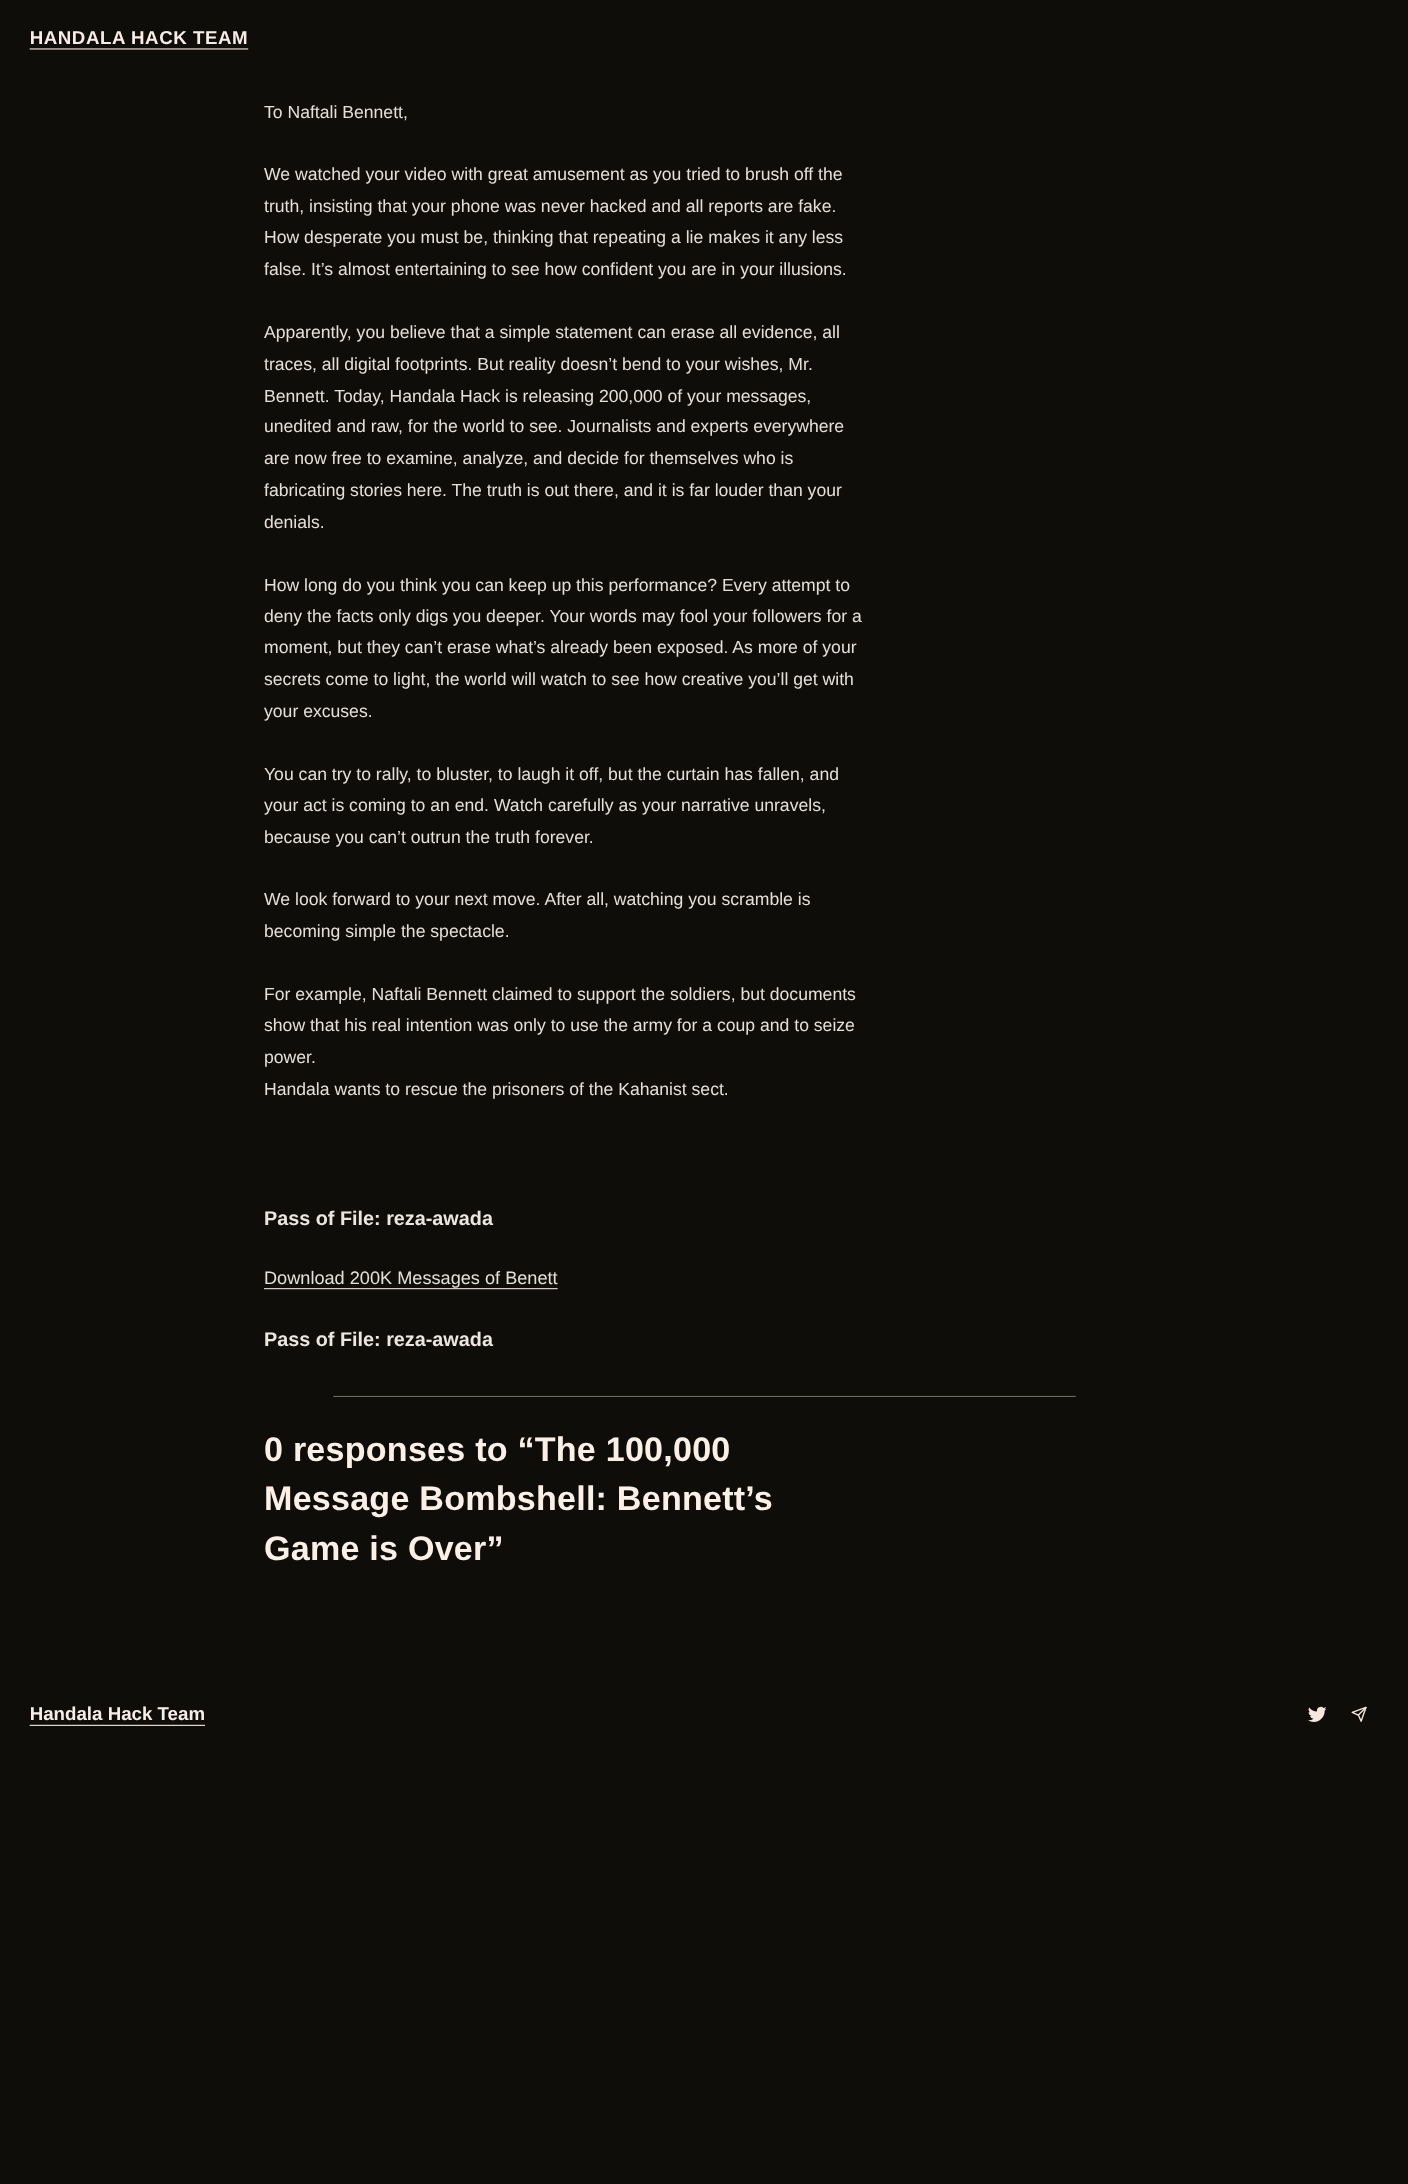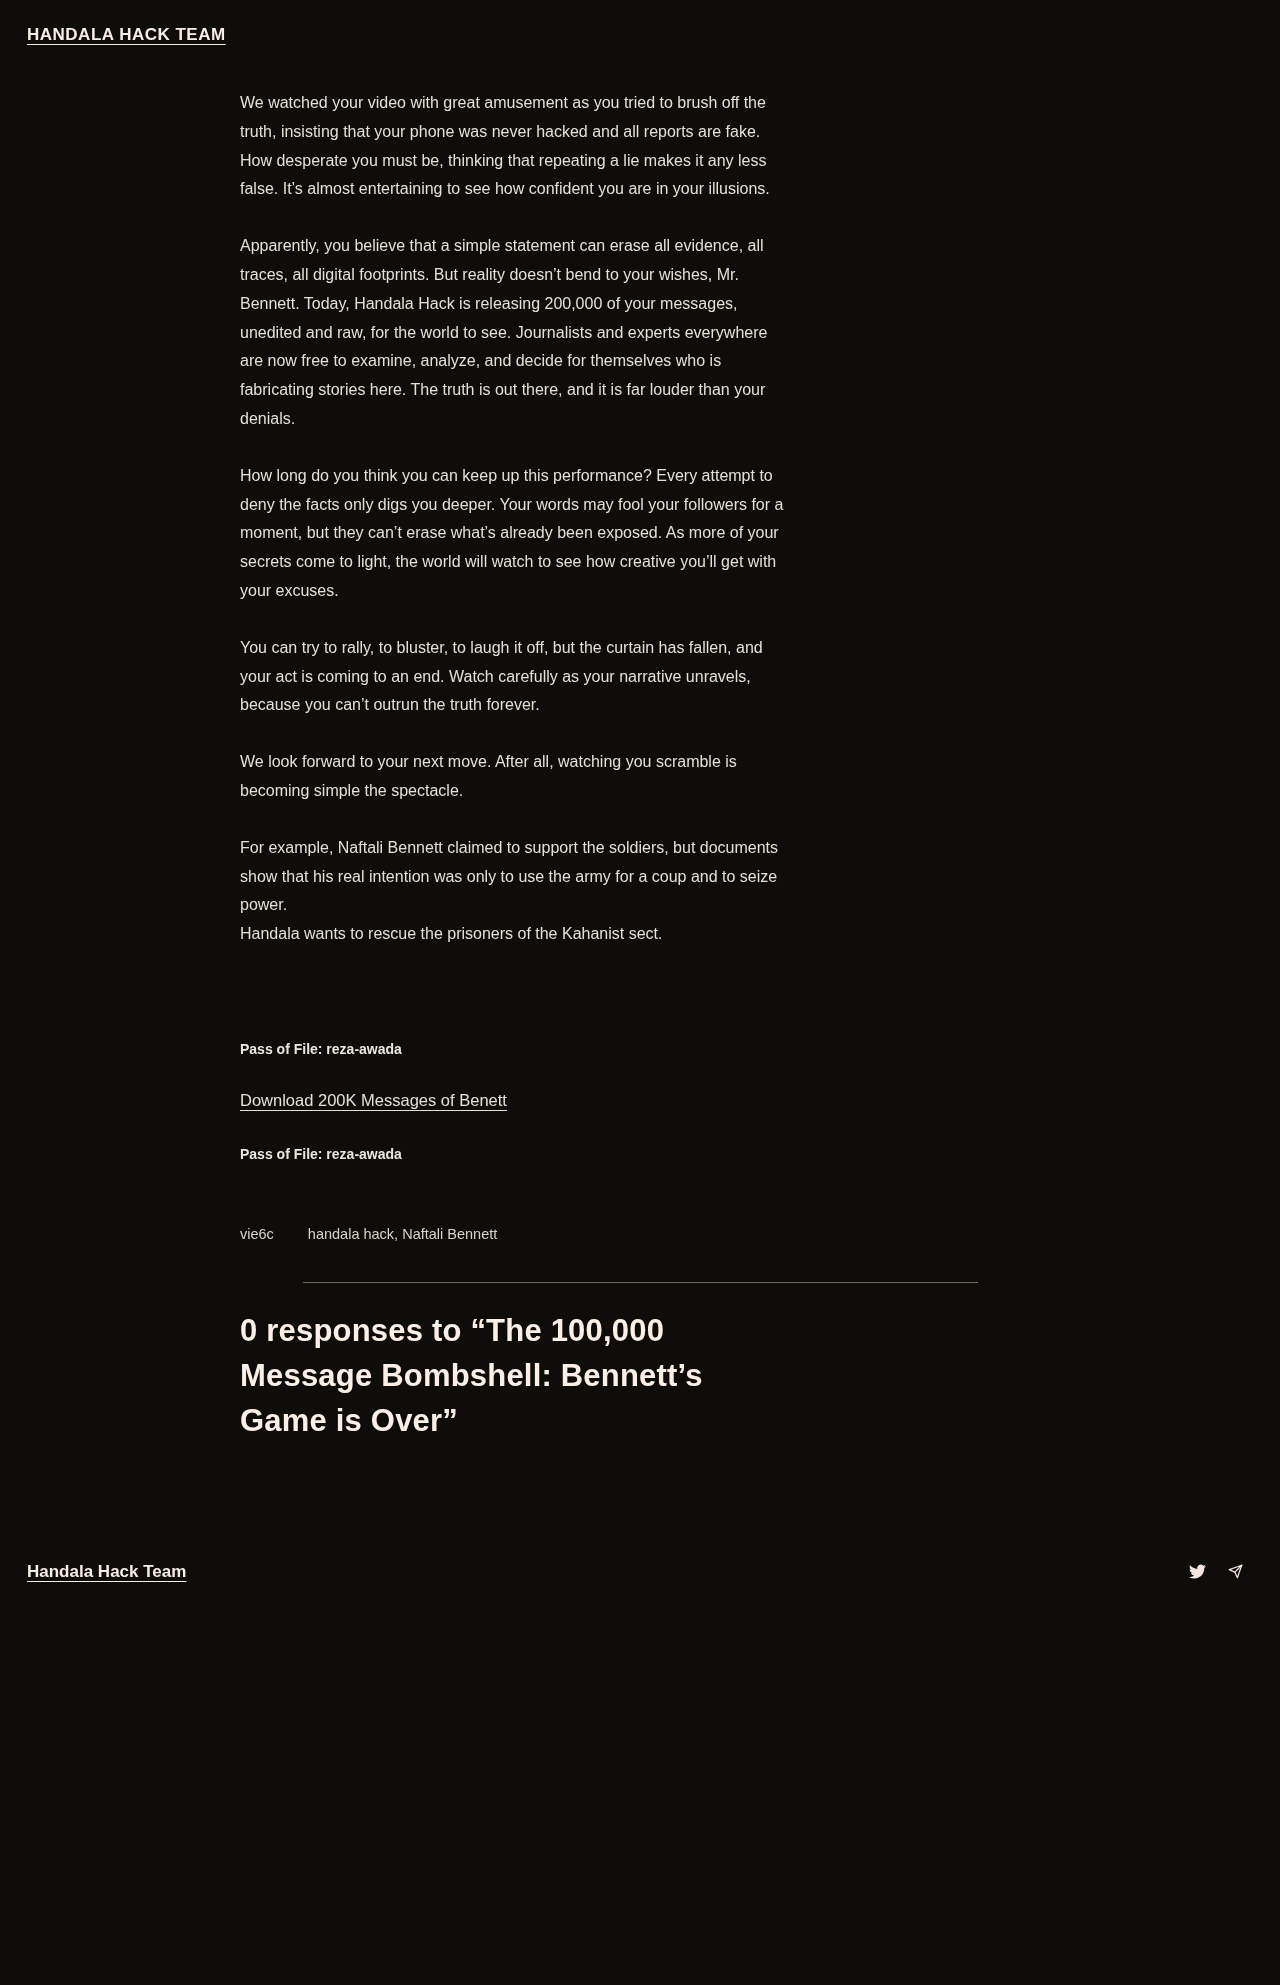--- a/index.html
+++ b/index.html
@@ -59,21 +59,21 @@
     font-size: 16px;
     line-height: 1.8;
     color: #e5dfda;
   }
   .entry-content p { margin: 0 0 28px 0; }
   .entry-content p:last-child { margin-bottom: 0; }
 
   .pass-label {
     max-width: 545px;
     margin: 92px 0 0 0;
-    font-size: 14px;
+    font-size: 18px;
     font-weight: 700;
     color: #ece6e1;
   }
   .pass-label.second { margin-top: 36px; }
 
   .download-link {
     display: inline-block;
     margin-top: 34px;
     font-size: 16.5px;
     color: #e5dfda;
@@ -141,38 +141,35 @@
 
 <header class="site-header">
   <a class="site-title-link">HANDALA HACK TEAM</a>
 </header>
 
 <main class="container">
 
 
 
   <div class="entry-content">
+    <p>To Naftali Bennett,</p>
     <p>We watched your video with great amusement as you tried to brush off the truth, insisting that your phone was never hacked and all reports are fake. How desperate you must be, thinking that repeating a lie makes it any less false. It’s almost entertaining to see how confident you are in your illusions.</p>
     <p>Apparently, you believe that a simple statement can erase all evidence, all traces, all digital footprints. But reality doesn’t bend to your wishes, Mr. Bennett. Today, Handala Hack is releasing 200,000 of your messages, unedited and raw, for the world to see. Journalists and experts everywhere are now free to examine, analyze, and decide for themselves who is fabricating stories here. The truth is out there, and it is far louder than your denials.</p>
     <p>How long do you think you can keep up this performance? Every attempt to deny the facts only digs you deeper. Your words may fool your followers for a moment, but they can’t erase what’s already been exposed. As more of your secrets come to light, the world will watch to see how creative you’ll get with your excuses.</p>
     <p>You can try to rally, to bluster, to laugh it off, but the curtain has fallen, and your act is coming to an end. Watch carefully as your narrative unravels, because you can’t outrun the truth forever.</p>
     <p>We look forward to your next move. After all, watching you scramble is becoming simple the spectacle.</p>
     <p><span>For example, Naftali Bennett claimed to support the soldiers, but documents show that his real intention was only to use the army for a coup and to seize power.</span><br><span>Handala wants to rescue the prisoners of the Kahanist sect.</span></p>
   </div>
 
   <p class="pass-label">Pass of File: reza-awada</p>
 
   <a class="download-link">Download 200K Messages of Benett</a>
 
   <p class="pass-label second">Pass of File: reza-awada</p>
 
-  <div class="post-meta">
-    <a>vie6c</a>
-    <a>handala hack, Naftali Bennett</a>
-  </div>
 
   <hr class="comments-divider">
 
   <h2 class="responses-heading">0 responses to “The 100,000 Message Bombshell: Bennett’s Game is Over”</h2>
 
 </main>
 
 <footer class="site-footer">
   <a class="footer-site-link">Handala Hack Team</a>
 

